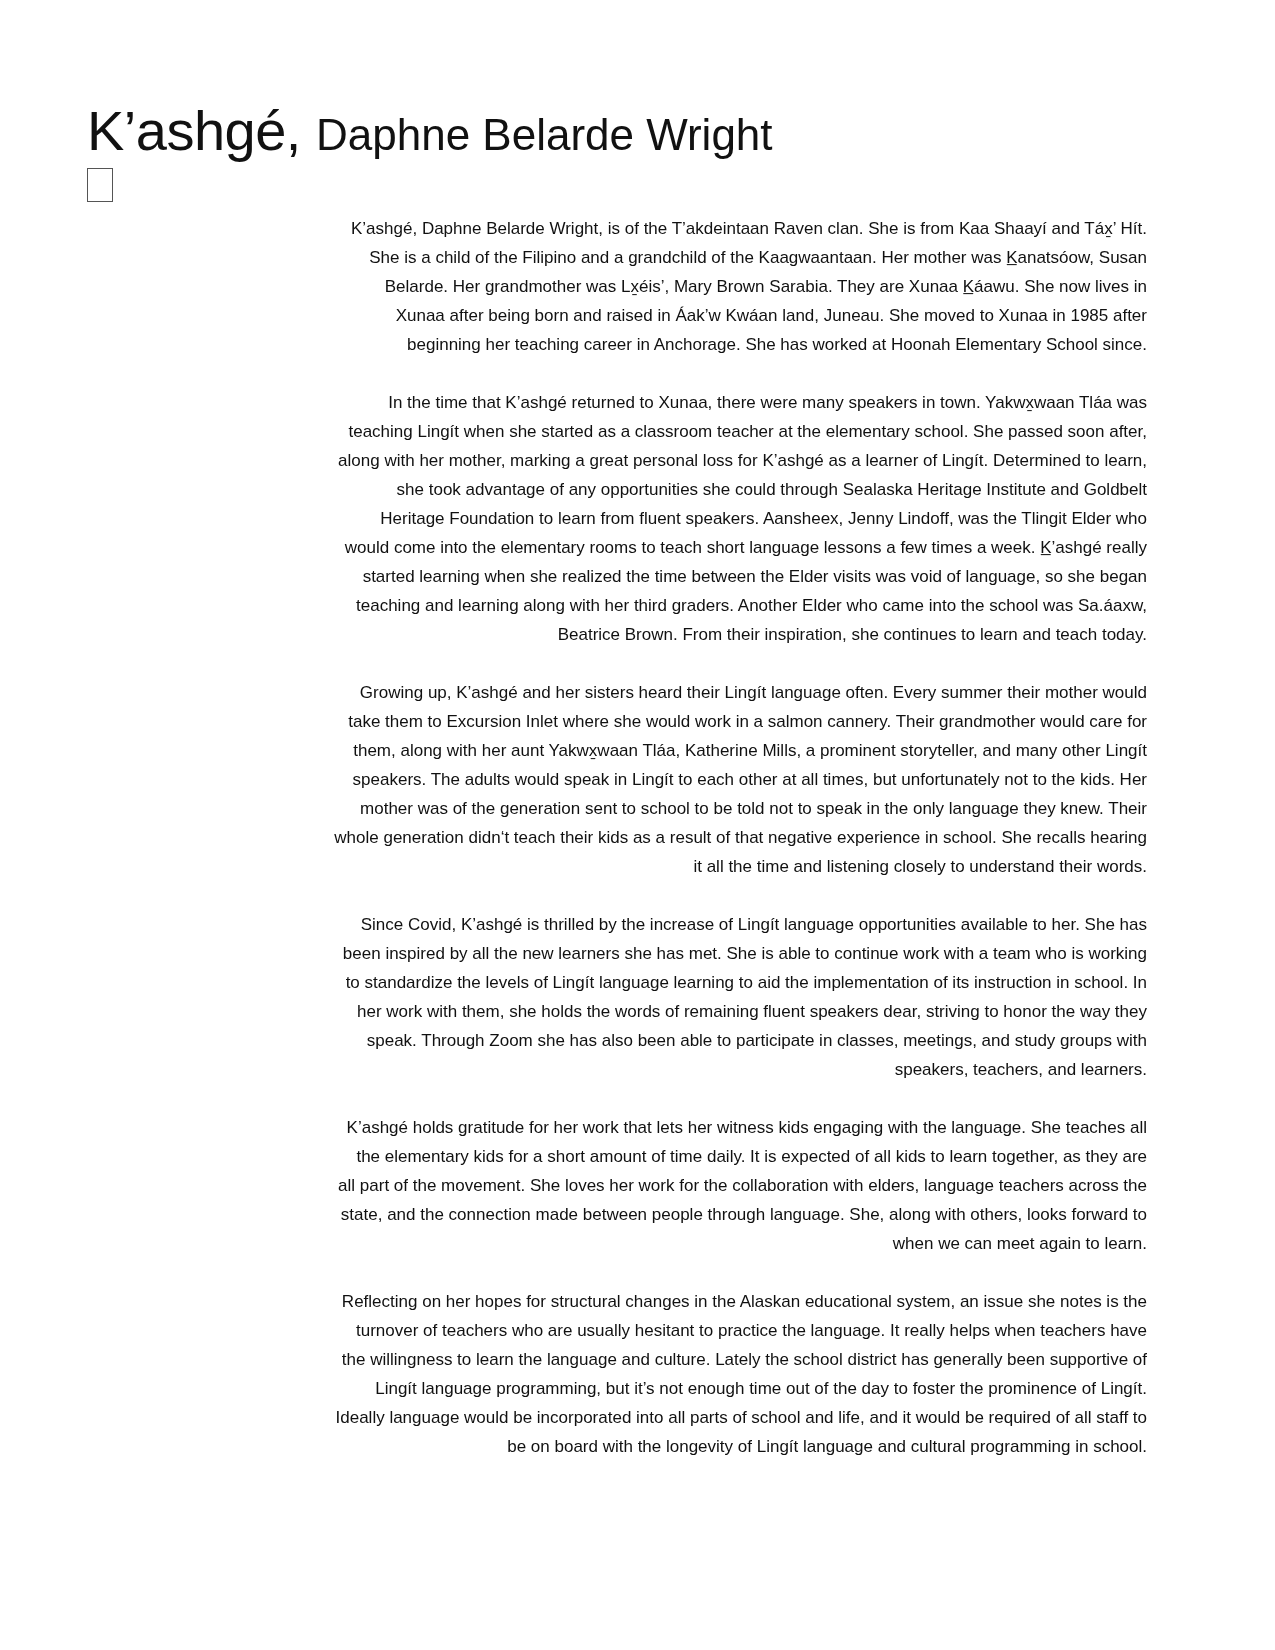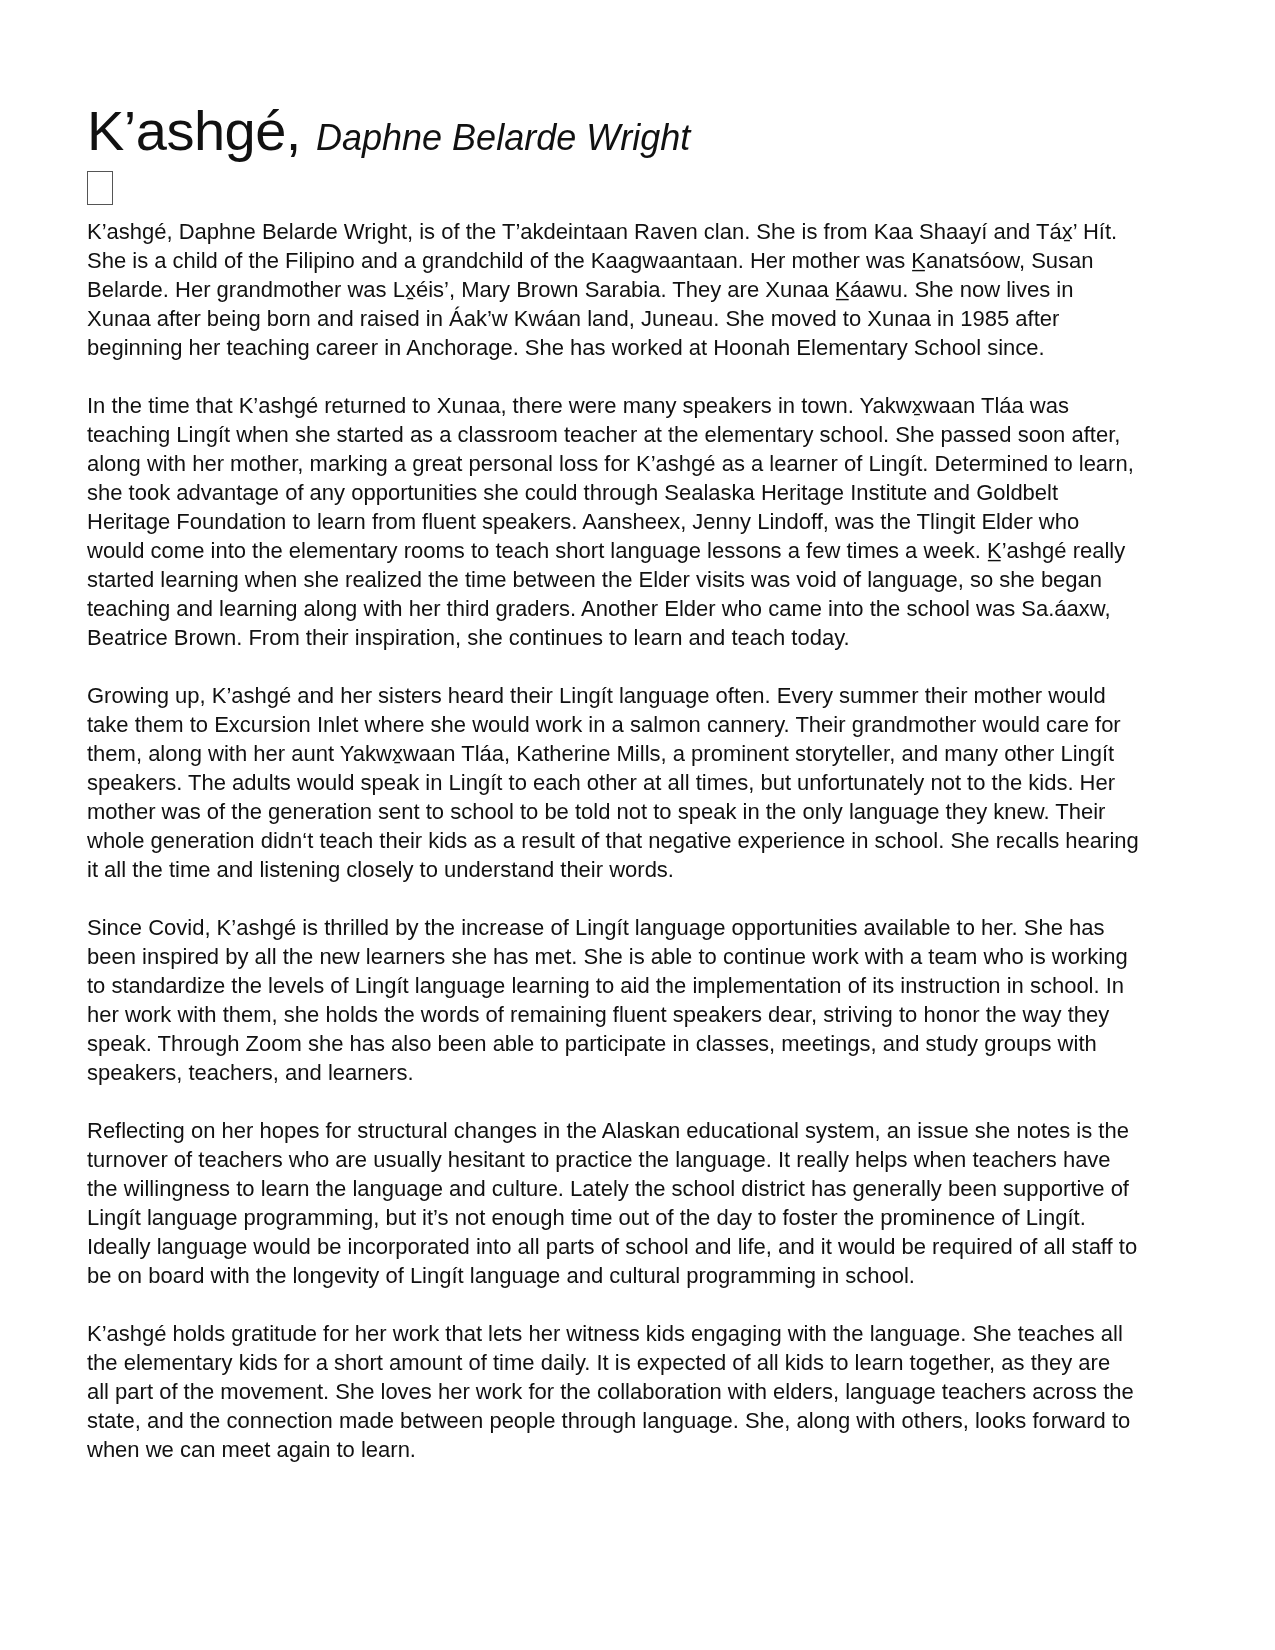--- a/index.html
+++ b/index.html
@@ -5,28 +5,29 @@
     html, body { margin: 0; padding: 0; background: #ffffff; }
     body { width: 1275px; height: 1650px; position: relative; overflow: hidden; }
     .page {
       position: absolute; left: 87px; top: 100px; width: 1060px;
       font-family: "Liberation Sans", sans-serif; color: #111111;
     }
     .title {
       font-size: 56px; line-height: 62px; margin: 0; font-weight: normal;
       white-space: nowrap; letter-spacing: -0.5px;
     }
-    .title .sub { font-size: 36px; font-style: italic; letter-spacing: 0; }
+    .title .sub { font-size: 44px; letter-spacing: 0; }
     .box {
       display: inline-block; width: 26px; height: 34px; border: 1px solid #555;
       box-sizing: border-box; margin-top: 2px;
     }
     .para {
-      font-size: 22px; line-height: 29px; margin: 0 0 29px 0;
+      font-size: 17px; line-height: 29px; margin: 0 0 29px 0;
       white-space: pre-line;
+      text-align: right;
     }
     .para:first-of-type { }
     .body-wrap { margin-top: 8px; }
   </style>
 </head>
 <body>
 
 <div class="page">
   <h1 class="title">
     <span>K’ashgé,</span>
@@ -55,25 +56,25 @@
 speakers. The adults would speak in Lingít to each other at all times, but unfortunately not to the kids. Her
 mother was of the generation sent to school to be told not to speak in the only language they knew. Their
 whole generation didn‘t teach their kids as a result of that negative experience in school. She recalls hearing
 it all the time and listening closely to understand their words.</p>
     <p class="para">Since Covid, K’ashgé is thrilled by the increase of Lingít language opportunities available to her. She has
 been inspired by all the new learners she has met. She is able to continue work with a team who is working
 to standardize the levels of Lingít language learning to aid the implementation of its instruction in school. In
 her work with them, she holds the words of remaining fluent speakers dear, striving to honor the way they
 speak. Through Zoom she has also been able to participate in classes, meetings, and study groups with
 speakers, teachers, and learners.</p>
+    <p class="para">K’ashgé holds gratitude for her work that lets her witness kids engaging with the language. She teaches all
+the elementary kids for a short amount of time daily. It is expected of all kids to learn together, as they are
+all part of the movement. She loves her work for the collaboration with elders, language teachers across the
+state, and the connection made between people through language. She, along with others, looks forward to
+when we can meet again to learn.</p>
     <p class="para">Reflecting on her hopes for structural changes in the Alaskan educational system, an issue she notes is the
 turnover of teachers who are usually hesitant to practice the language. It really helps when teachers have
 the willingness to learn the language and culture. Lately the school district has generally been supportive of
 Lingít language programming, but it’s not enough time out of the day to foster the prominence of Lingít.
 Ideally language would be incorporated into all parts of school and life, and it would be required of all staff to
 be on board with the longevity of Lingít language and cultural programming in school.</p>
-    <p class="para">K’ashgé holds gratitude for her work that lets her witness kids engaging with the language. She teaches all
-the elementary kids for a short amount of time daily. It is expected of all kids to learn together, as they are
-all part of the movement. She loves her work for the collaboration with elders, language teachers across the
-state, and the connection made between people through language. She, along with others, looks forward to
-when we can meet again to learn.</p>
   </div>
 </div>
 
 </body></html>

